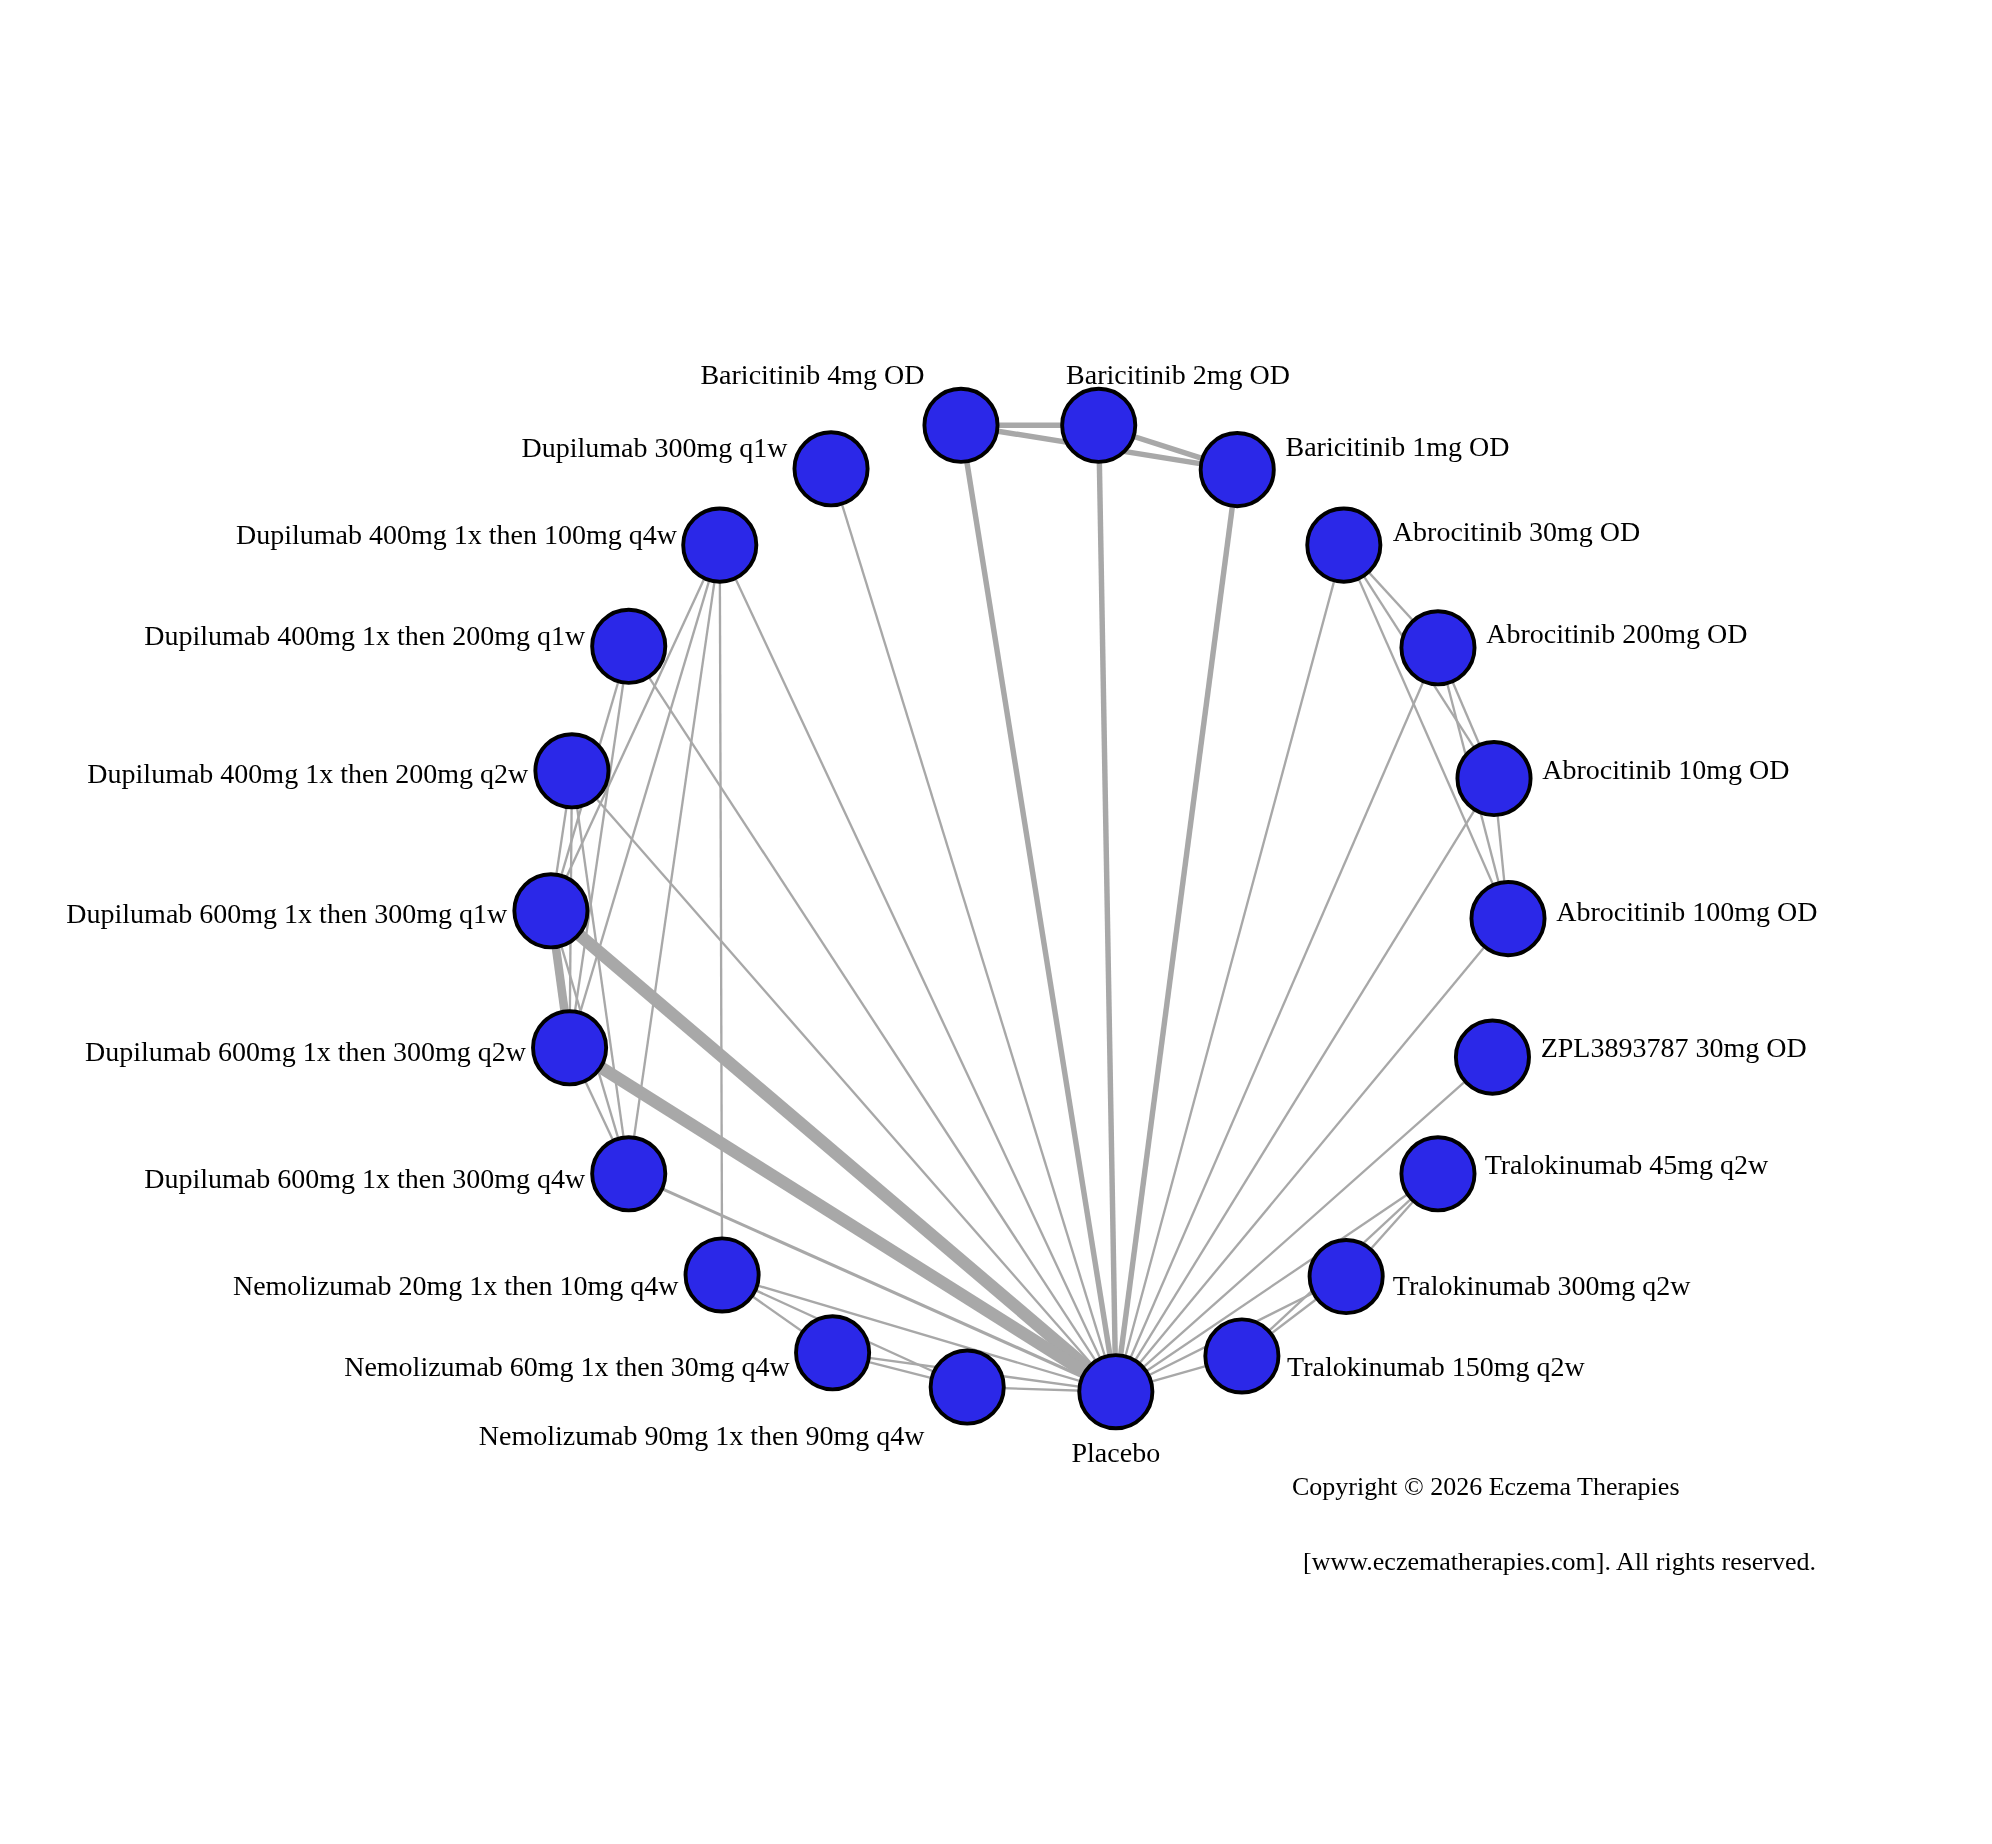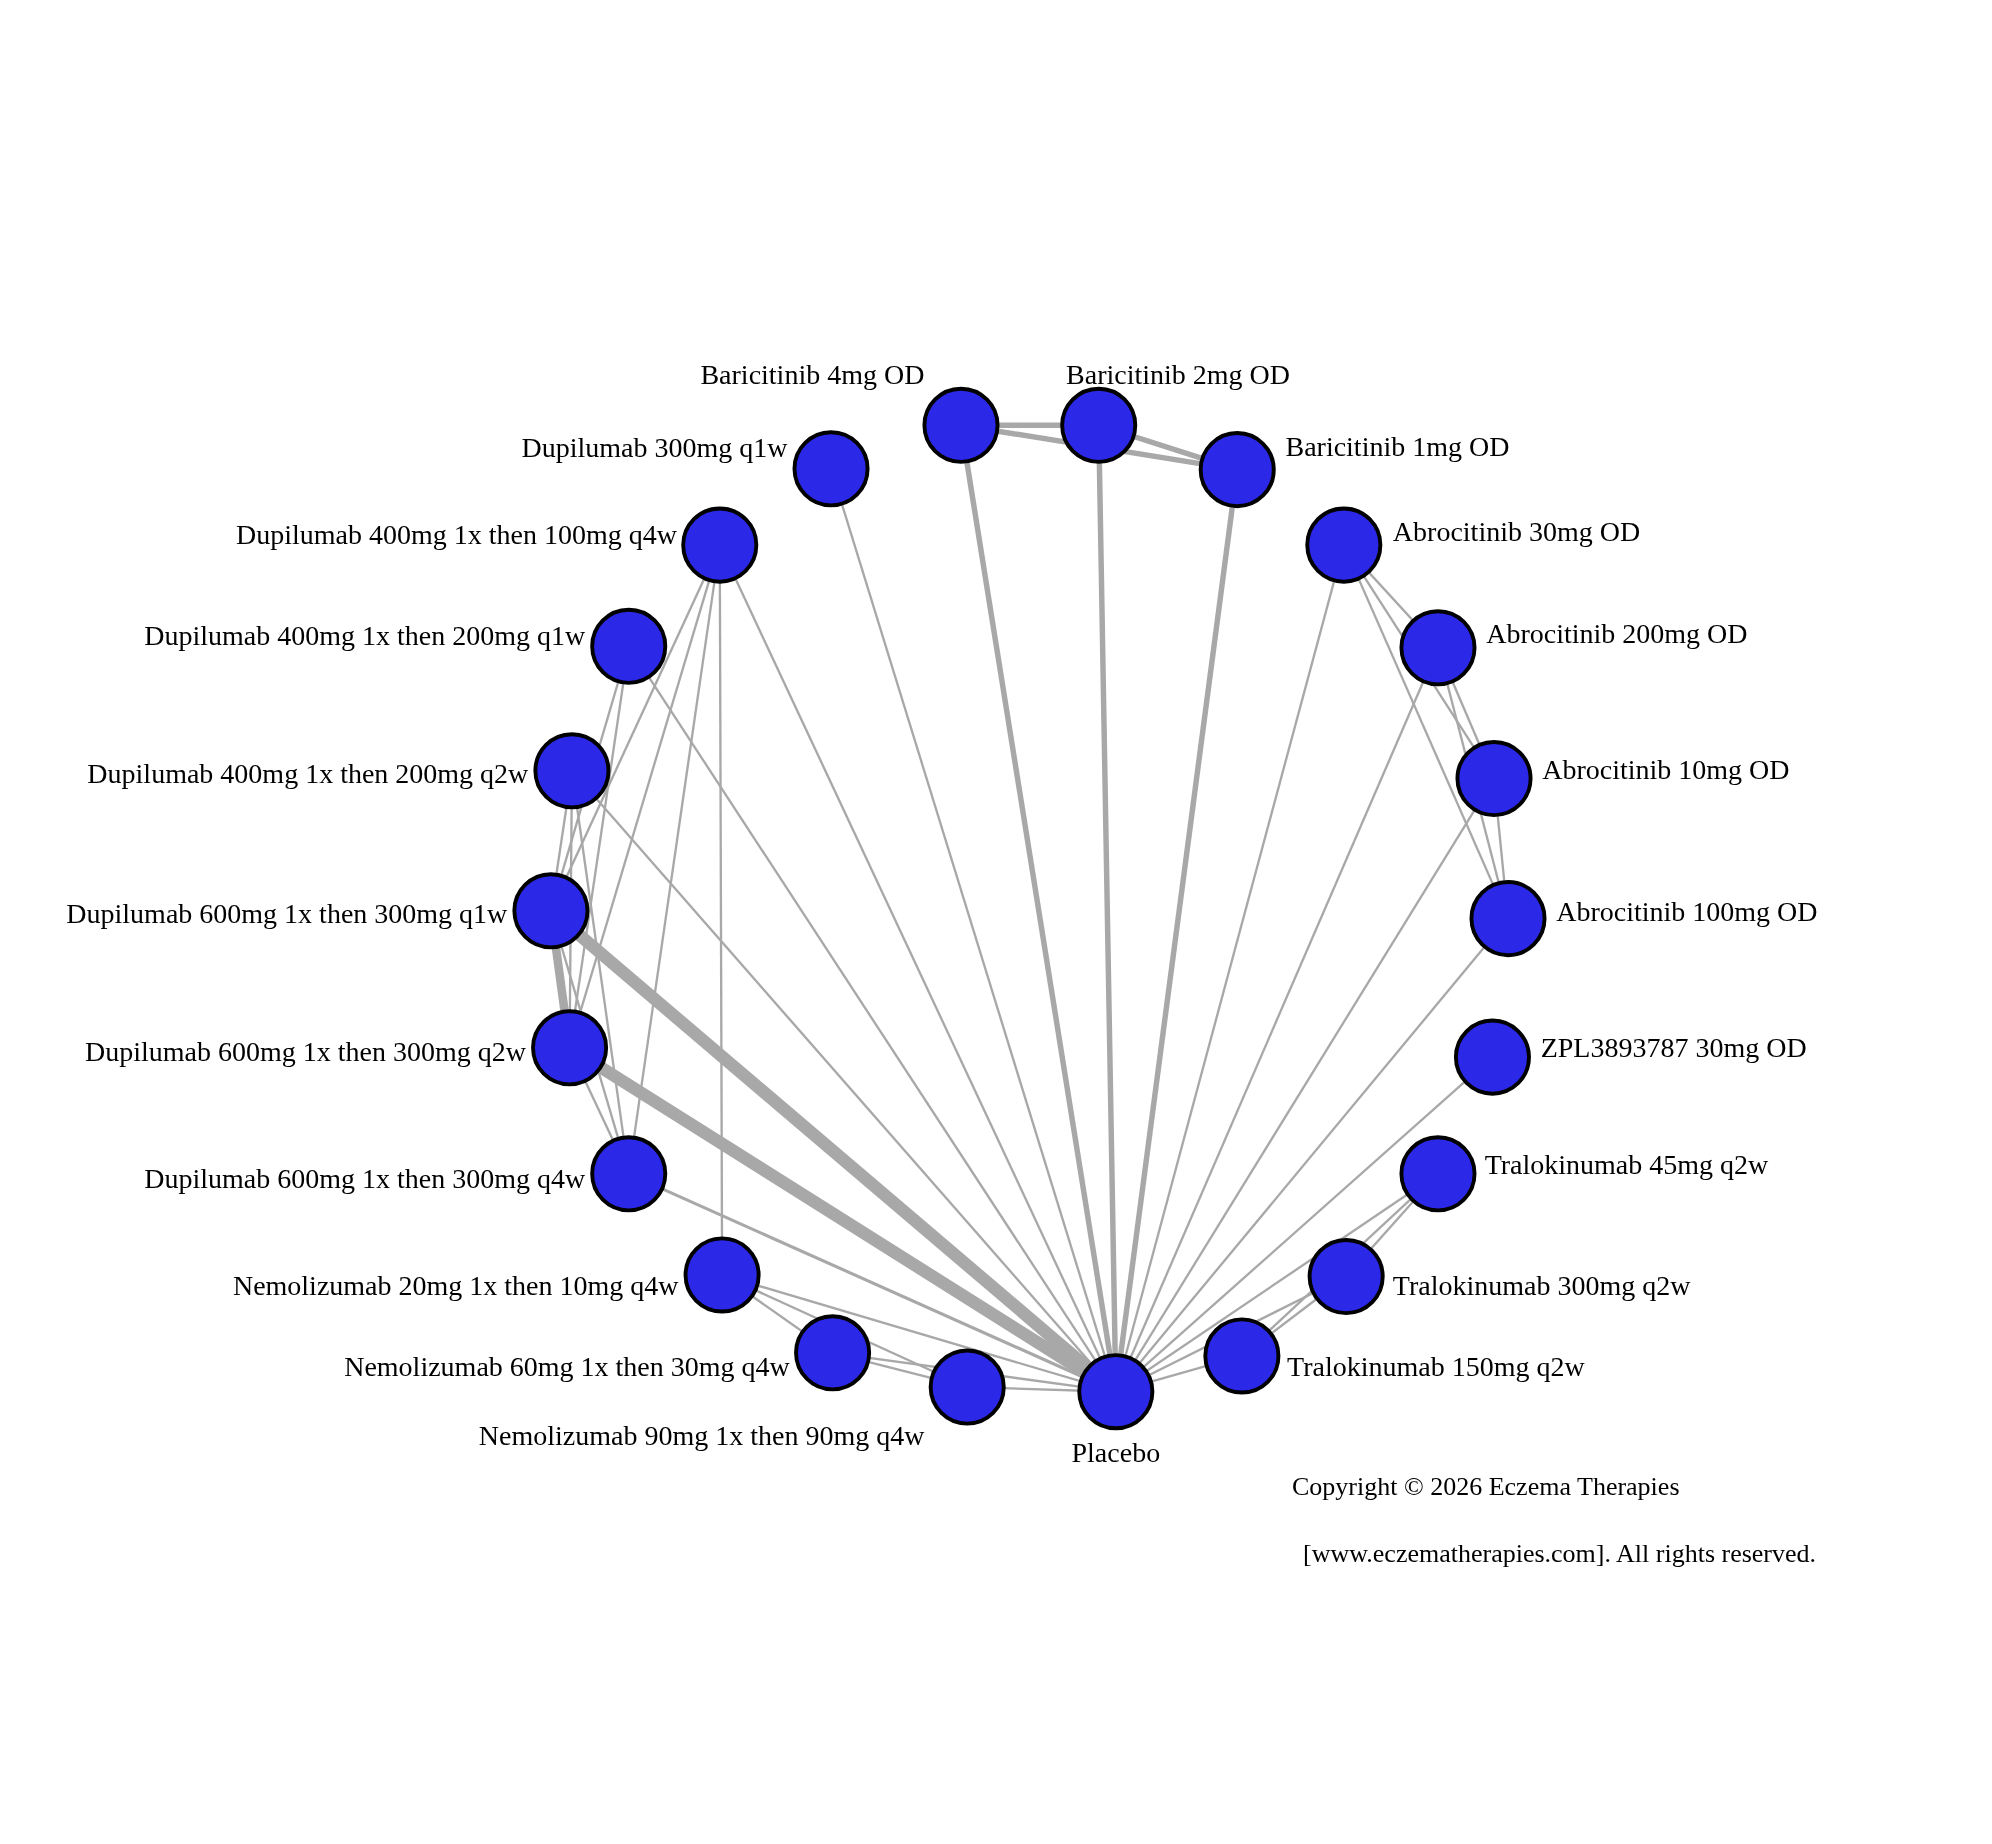--- a/index.html
+++ b/index.html
@@ -4,21 +4,21 @@
 <style>
   html,body{margin:0;padding:0;background:#ffffff;}
   body{width:1992px;height:1845px;font-family:"Liberation Serif",serif;overflow:hidden;}
   #stage{position:relative;width:1992px;height:1845px;background:#fff;padding-left:23px;}
   #net{position:absolute;left:0;top:0;width:1992px;height:1845px;}
   .node-circle{stroke:#000000;stroke-width:5;}
   .edge{stroke:#a8a8a8;fill:none;stroke-linecap:butt;}
   .node-label{font-family:"Liberation Serif",serif;font-size:36px;fill:#000000;dominant-baseline:middle;}
   #copyright{position:absolute;left:1292px;top:1436px;font-size:26px;line-height:1.30;color:#000;white-space:pre-line;}
   #copyright div{white-space:nowrap;}
-  #copyright .line2{padding-left:11px;}
+  #copyright .line2{padding-left:11px;margin-top:8px;}
 </style>
 </head>
 <body>
 
 <div id="stage">
   <svg id="net" viewBox="0 0 2560 2370">
     <g id="edges-layer">
         <line x1="1235" y1="546" x2="1412" y2="546" class="edge" stroke="#a8a8a8" stroke-width="7"></line>
         <line x1="1235" y1="546" x2="1590" y2="603" class="edge" stroke="#a8a8a8" stroke-width="7"></line>
         <line x1="1412" y1="546" x2="1590" y2="603" class="edge" stroke="#a8a8a8" stroke-width="7"></line>

